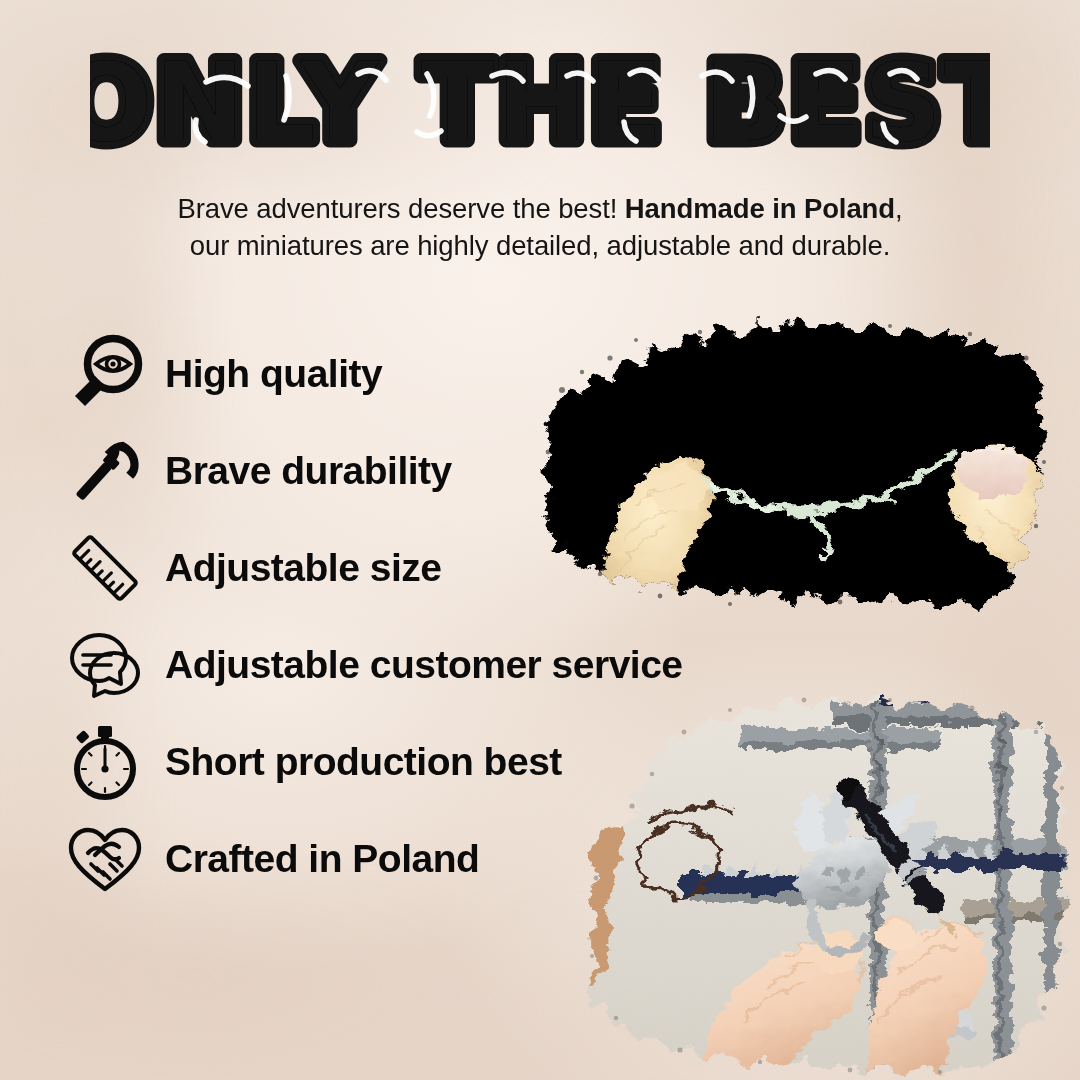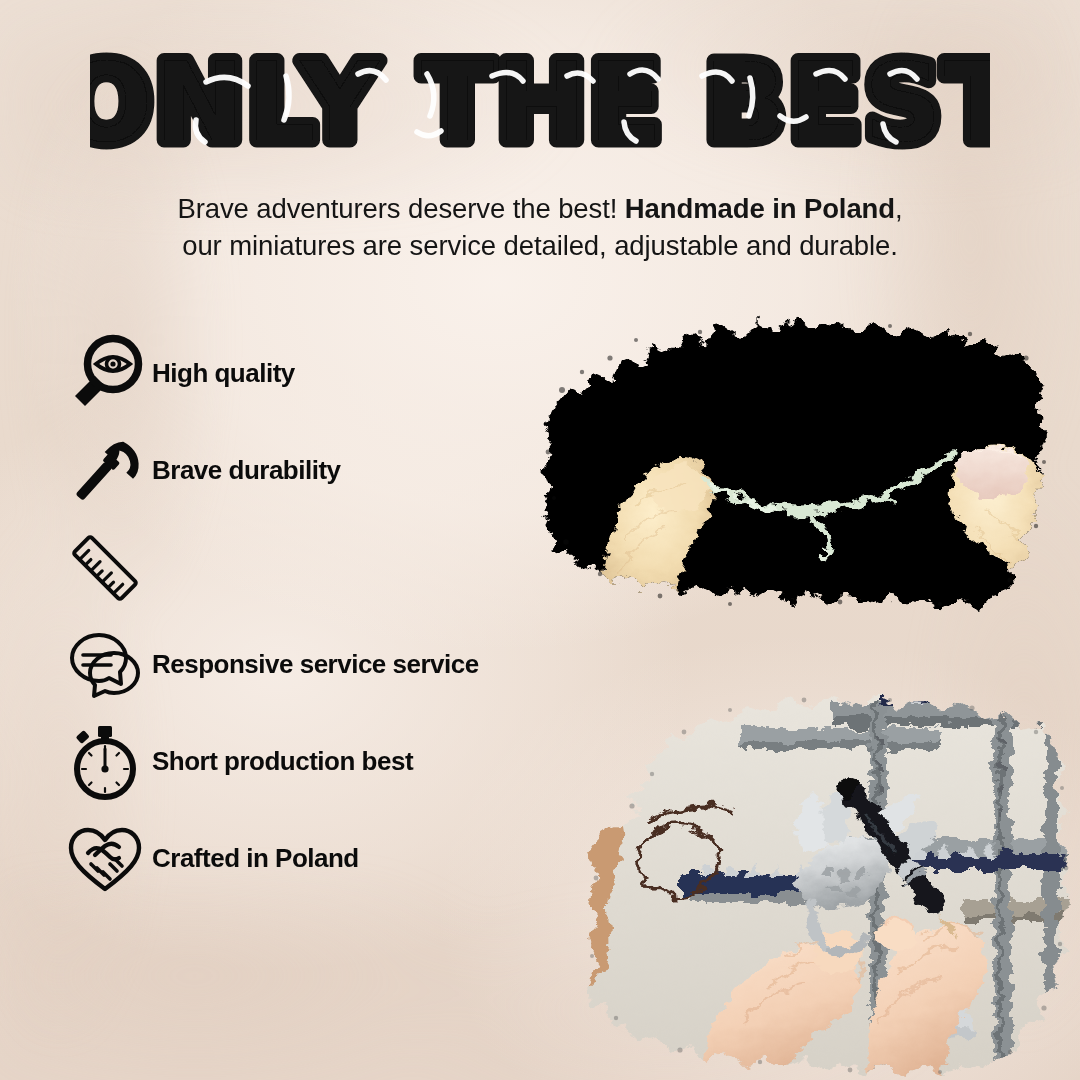--- a/index.html
+++ b/index.html
@@ -93,25 +93,25 @@
     width: 86px;
     min-width: 86px;
     height: 86px;
     display: flex;
     align-items: center;
     justify-content: center;
   }
   .feature-icon svg { display: block; }
   .feature-label {
     color: #0b0b0b;
-    font-size: 26px;
+    font-size: 39px;
     font-weight: 700;
     letter-spacing: -0.5px;
     white-space: nowrap;
-    margin-left: 4px;
+    margin-left: 17px;
     text-align: center;
   }
 
   
   .photo {
     position: absolute;
     overflow: hidden;
   }
   #photo-top {
     left: 540px; top: 312px;
@@ -160,21 +160,21 @@
         <path d="M 726 30 q 18 -9 29 5"></path>
         <path d="M 800 30 q 16 -9 27 5"></path>
         <path d="M 793 80 q 2 13 13 18"></path>
       </g>
     </svg>
   </div>
 
   <div id="subtitle">
     <span><span>Brave adventurers deserve the best! </span><b>Handmade in Poland</b><span>,</span></span>
     <br>
-    <span>our miniatures are service detailed, adjustable and durable.</span>
+    <span>our miniatures are highly detailed, adjustable and durable.</span>
   </div>
 
   <div id="features">
 
     <div class="feature-row">
       <span class="feature-icon">
         <svg width="80" height="80" viewBox="0 0 80 80">
           <path d="M20 72 L10 62 L30 42 L40 52 Z" fill="#0b0b0b"></path>
           <circle cx="48" cy="30" r="25.5" fill="none" stroke="#0b0b0b" stroke-width="7.5"></circle>
           <path d="M31 30 q17 -14 34 0 q-17 14 -34 0 Z" fill="none" stroke="#0b0b0b" stroke-width="4"></path>
@@ -208,34 +208,35 @@
               <line x1="28" y1="24" x2="36" y2="24"></line>
               <line x1="28" y1="32" x2="41" y2="32"></line>
               <line x1="28" y1="40" x2="36" y2="40"></line>
               <line x1="28" y1="48" x2="41" y2="48"></line>
               <line x1="28" y1="56" x2="36" y2="56"></line>
               <line x1="28" y1="64" x2="41" y2="64"></line>
             </g>
           </g>
         </svg>
       </span>
+      <span class="feature-label">Adjustable size</span>
     </div>
 
     <div class="feature-row">
       <span class="feature-icon">
         <svg width="80" height="80" viewBox="0 0 80 80">
           <path d="M44 52 q10 0 17 -6 q7 -6 7 -14 q0 -8 -7 -14 q-7 -6 -17 -6 q-10 0 -17 6 q-7 6 -7 14 q0 7 5 12 l-1 11 l11 -5 q4 2 9 2 Z" fill="none" stroke="#0b0b0b" stroke-width="4" stroke-linejoin="round" transform="translate(5,16)"></path>
           <path d="M34 46 q-11 0 -19 -7 q-8 -7 -8 -16 q0 -9 8 -16 q8 -7 19 -7 q11 0 19 7 q8 7 8 16 q0 8 -6 14 l1 12 l-12 -6 q-4 3 -10 3 Z" fill="none" stroke="#0b0b0b" stroke-width="4" stroke-linejoin="round" transform="translate(0,10)"></path>
           <g stroke="#0b0b0b" stroke-width="3.6" stroke-linecap="round">
             <line x1="18" y1="30" x2="46" y2="30"></line>
             <line x1="18" y1="40" x2="46" y2="40"></line>
           </g>
         </svg>
       </span>
-      <span class="feature-label">Responsive service service</span>
+      <span class="feature-label">Adjustable customer service</span>
     </div>
 
     <div class="feature-row">
       <span class="feature-icon">
         <svg width="80" height="80" viewBox="0 0 80 80">
           <rect x="33" y="4" width="14" height="11" rx="1.5" fill="#0b0b0b"></rect>
           <rect x="36" y="13" width="8" height="7" fill="#0b0b0b"></rect>
           <rect x="12" y="11" width="11" height="9" rx="2" fill="#0b0b0b" transform="rotate(-42 17 15)"></rect>
           <circle cx="40" cy="47" r="28" fill="none" stroke="#0b0b0b" stroke-width="6"></circle>
           <g stroke="#0b0b0b" stroke-width="2.2" stroke-linecap="round">

